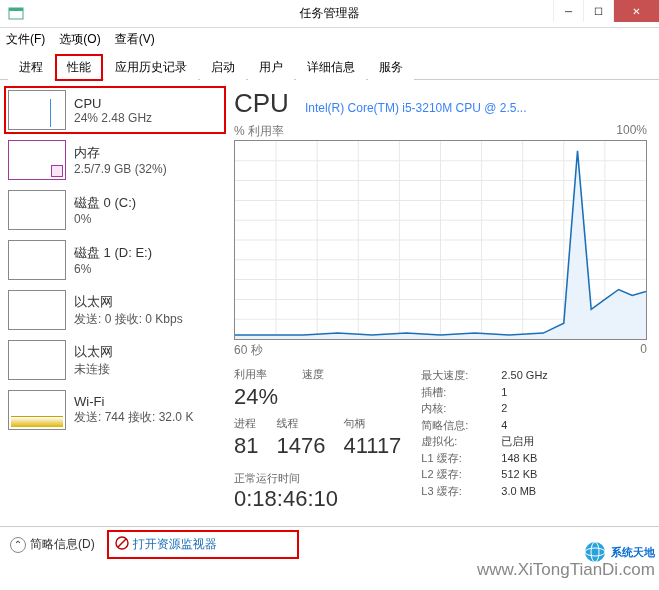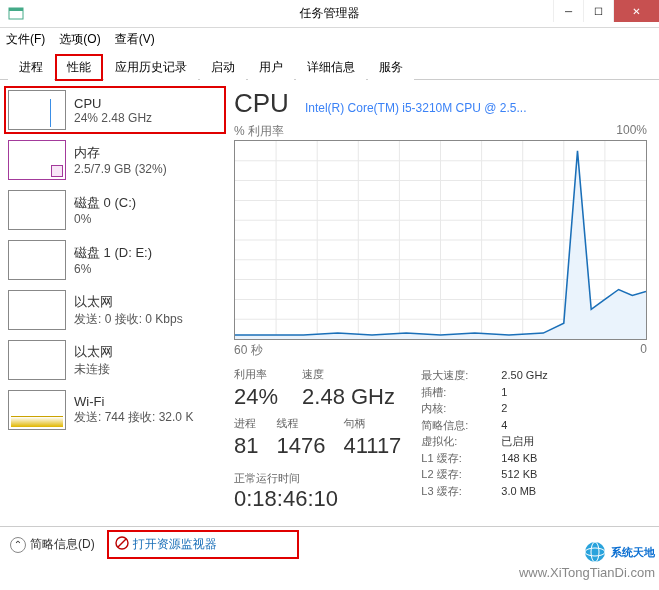--- a/index.html
+++ b/index.html
@@ -53,21 +53,21 @@
   .uptime .lbl { font-size: 11px; color: #666; }
   .uptime .val { font-size: 22px; color: #333; }
 
   .bottombar { position: absolute; bottom: 28px; left: 0; right: 0; height: 36px; border-top: 1px solid #ccc; display: flex; align-items: center; padding: 0 10px; font-size: 12px; gap: 14px; }
   .bottombar .link { color: #1a6fb8; cursor: pointer; display: flex; align-items: center; gap: 4px; }
   .highlight-box { outline: 2px solid #e00000; padding: 4px 80px 4px 6px; }
   .expbtn { display:flex; align-items:center; gap:4px; color:#333; }
   .circle { width:16px; height:16px; border:1px solid #888; border-radius:50%; display:inline-flex; align-items:center; justify-content:center; font-size:10px; }
 
   .watermark { position:absolute; right:4px; bottom:26px; font-size:11px; color:#0a6ed1; font-weight:bold; display:flex; align-items:center; gap:4px; }
-  .wm-url { position:absolute; right:4px; bottom:10px; font-size:13px; color:#888; }
+  .wm-url { position:absolute; right:4px; bottom:10px; font-size:17px; color:#888; }
   .wm-icon { width:24px; height:24px; }
 </style>
 </head>
 <body>
 
 <div class="titlebar">
   <span class="sysicon">
     <svg viewBox="0 0 16 16">
         <rect x="1" y="2" width="14" height="11" fill="#fff" stroke="#4a8" stroke-width="1"></rect>
         <rect x="1" y="2" width="14" height="3" fill="#4a8"></rect>
@@ -193,21 +193,20 @@
 
     <div class="stats">
       <div>
         <div style="display:flex;gap:24px;">
           <div class="col">
             <div class="lbl">利用率</div>
             <div class="val">24%</div>
           </div>
           <div class="col">
             <div class="lbl">速度</div>
-            <div class="val">2.48 GHz</div>
           </div>
         </div>
         <div style="display:flex;gap:18px;">
           <div class="col">
             <div class="lbl">进程</div>
             <div class="val">81</div>
           </div>
           <div class="col">
             <div class="lbl">线程</div>
             <div class="val">1476</div>

